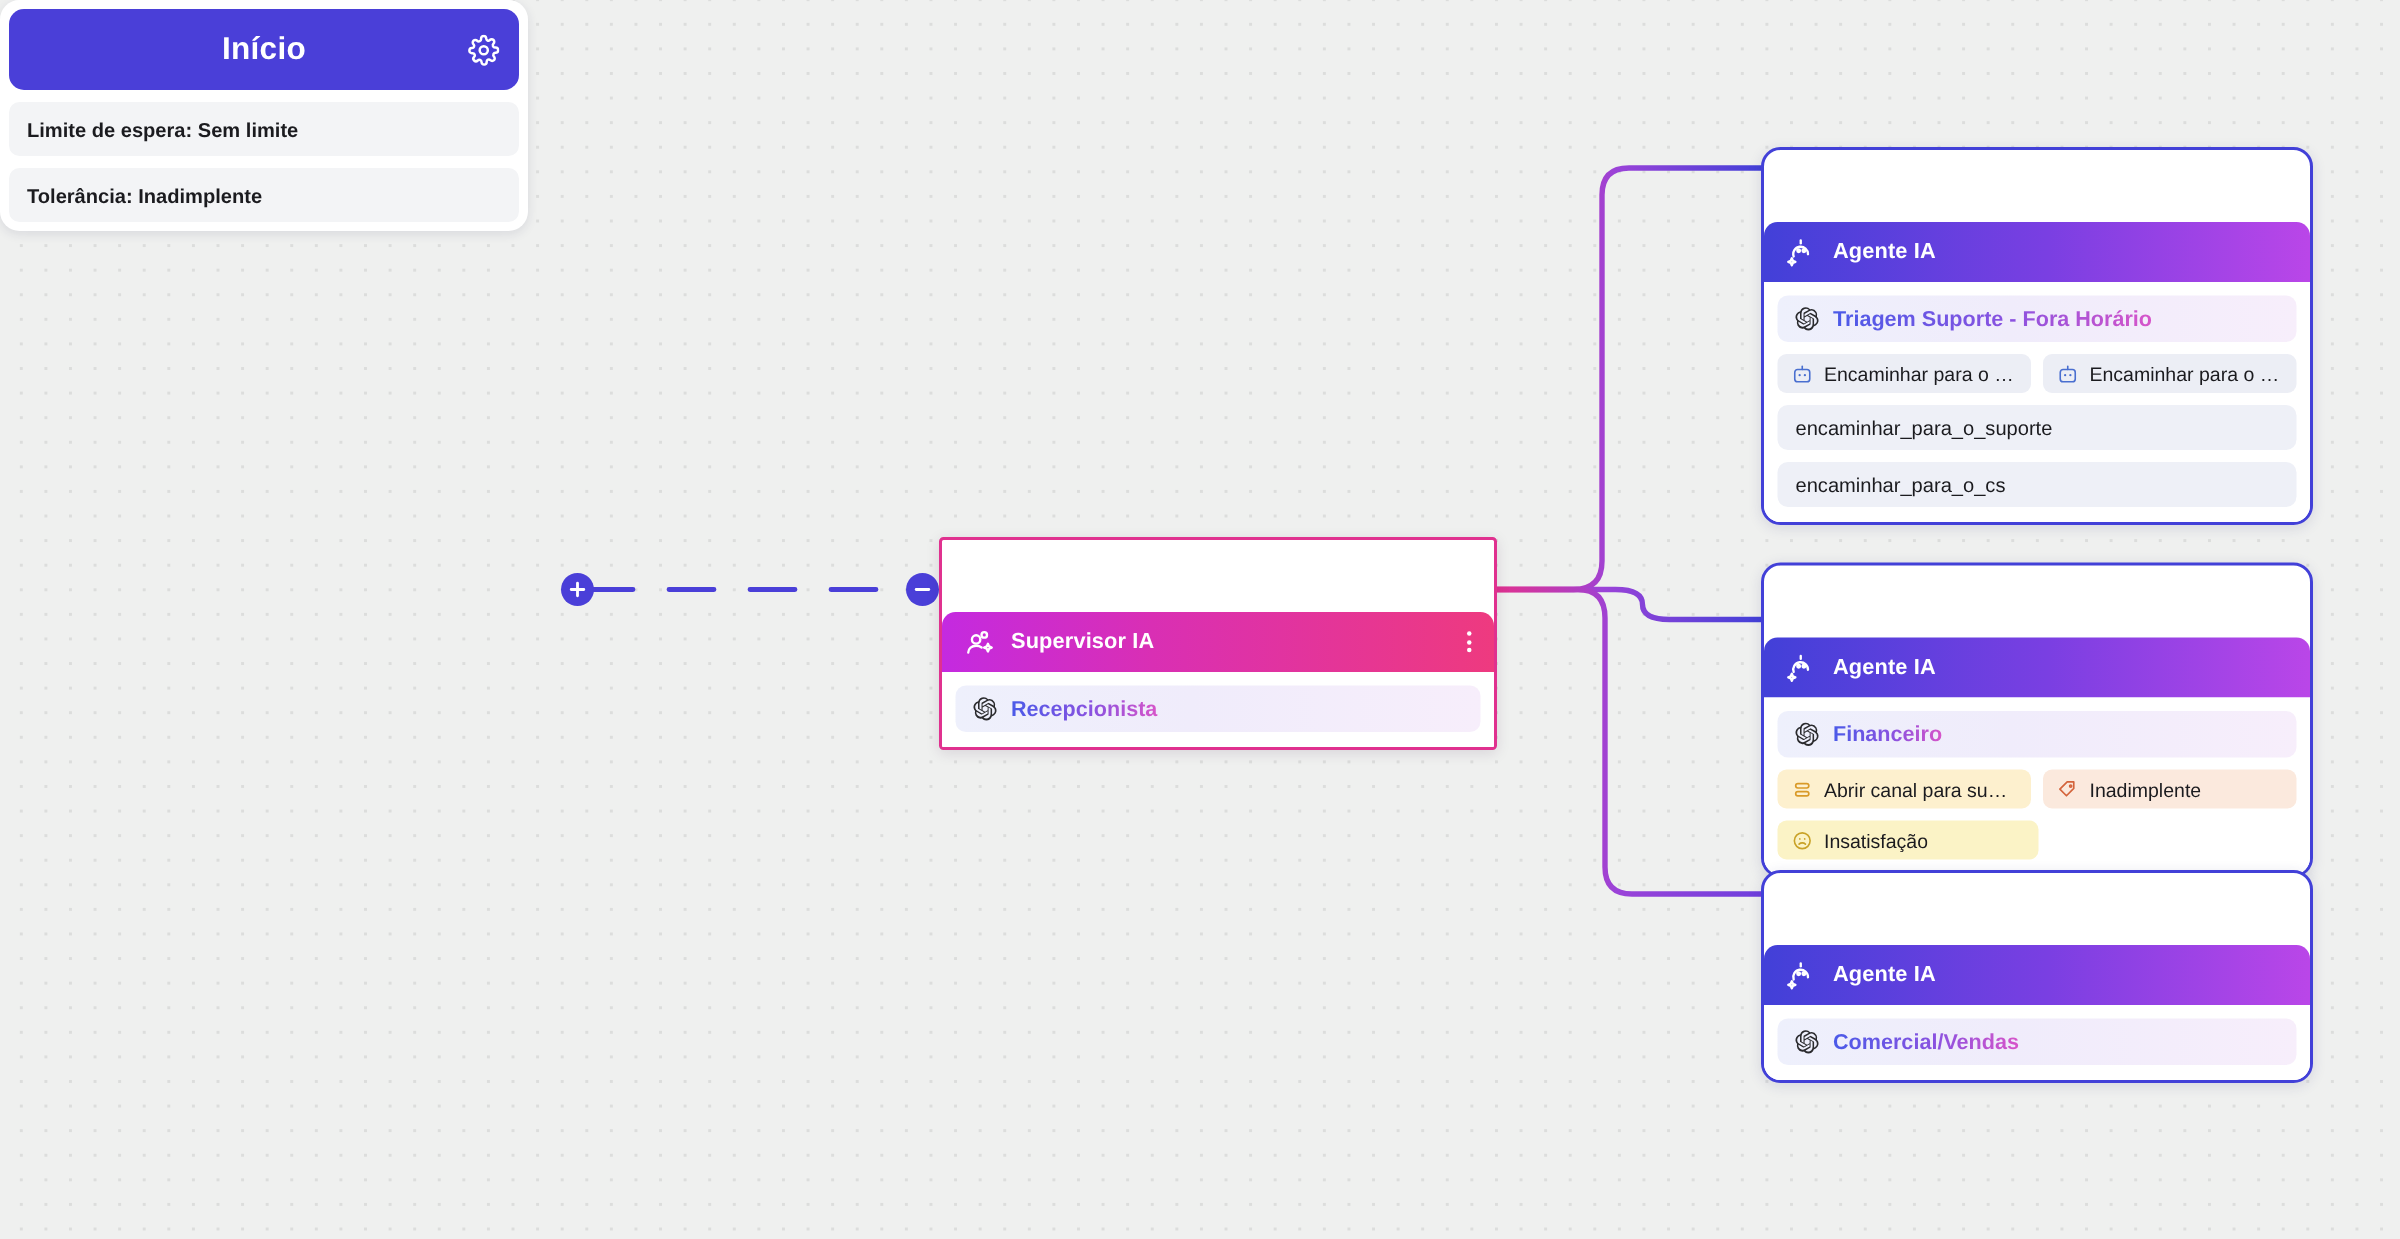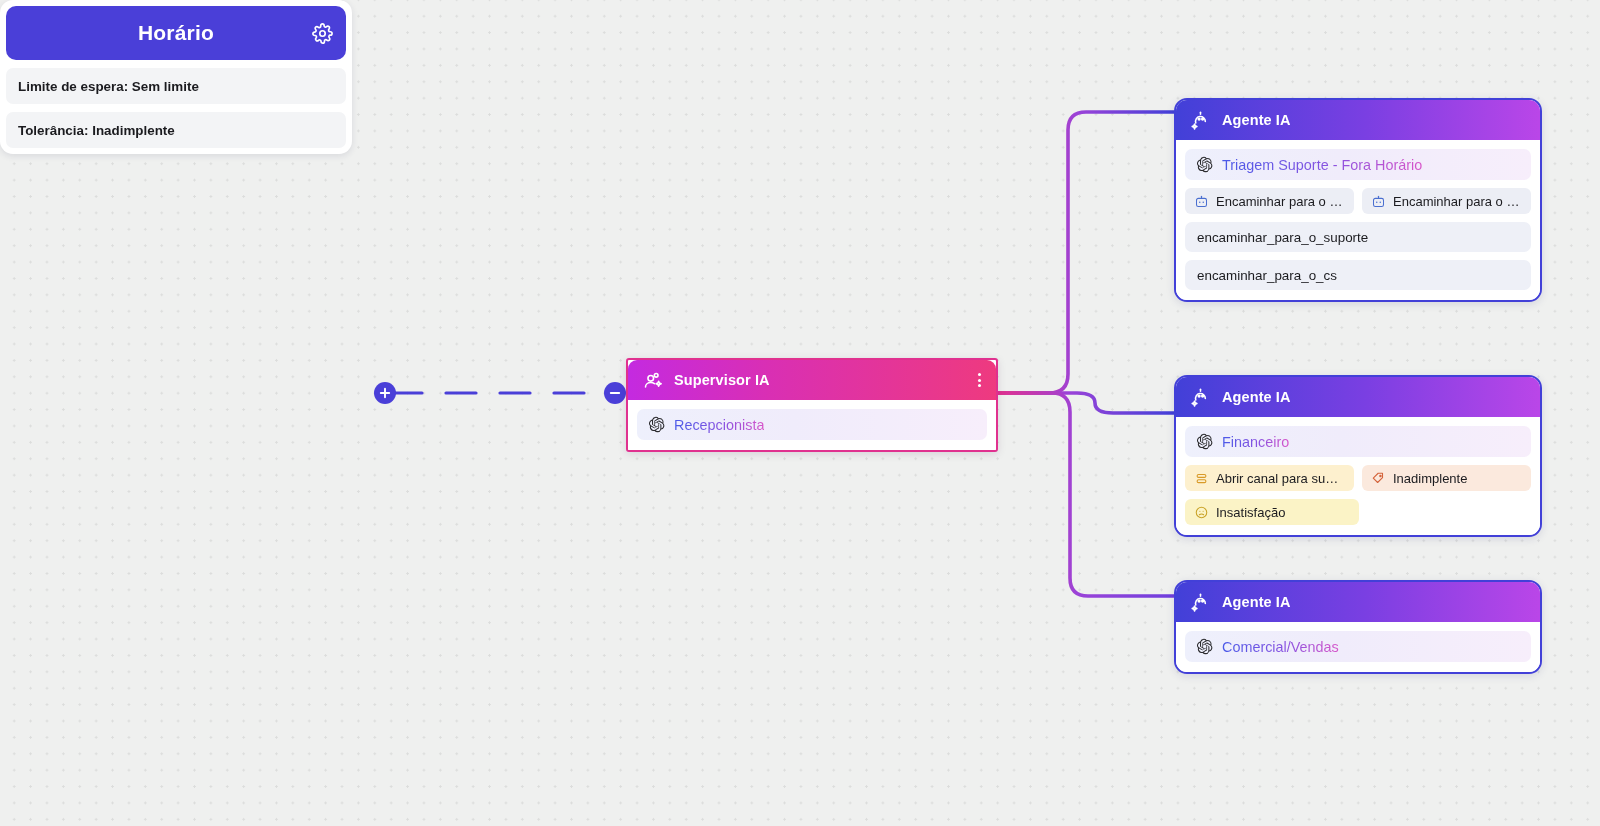--- a/index.html
+++ b/index.html
@@ -42,20 +42,21 @@
   .node-head {
     display: flex;
     align-items: center;
     gap: 11px;
     height: 41px;
     padding: 0 14px;
     color: #ffffff;
     font-size: 14.5px;
     font-weight: 700;
     letter-spacing: .1px;
+    margin-top: 48px;
   }
 
   .node-body {
     background: #ffffff;
     padding: 9px 9px 10px 9px;
   }
 
   
   #node-inicio {
     left: 22px; top: 360px;
@@ -135,21 +136,21 @@
     display: flex;
     align-items: center;
     gap: 9px;
     height: 31px;
     border-radius: 7px;
     padding: 0 11px;
     background: linear-gradient(90deg, #eef0fc 0%, #f0ecfb 45%, #f7eefb 100%);
   }
   .agent-item-label {
     font-size: 14.4px;
-    font-weight: 400;
+    font-weight: 700;
     background: linear-gradient(90deg, #4a5ae8 0%, #8a52e0 55%, #d755c9 100%);
     -webkit-background-clip: text;
     background-clip: text;
     color: transparent;
     white-space: nowrap;
   }
 
   
   .node-agent {
     width: 368px;
@@ -244,21 +245,21 @@
   </div>
   <div style="position:absolute;left:604px;top:382px;width:22px;height:22px;border-radius:50%;
               background:#4a3fd8;display:flex;align-items:center;justify-content:center;cursor:pointer;">
     <svg class="icon-svg" width="12" height="12" viewBox="0 0 12 12">
       <path d="M1.8 6 H10.2" stroke="#fff" stroke-width="1.9" stroke-linecap="round"></path>
     </svg>
   </div>
 
   <div id="node-inicio">
     <div id="inicio-header">
-      <div id="inicio-title">Horário</div>
+      <div id="inicio-title">Início</div>
       <div id="inicio-gear">
         <svg class="icon-svg" width="21" height="21" viewBox="0 0 24 24" fill="none" stroke="#ffffff" stroke-width="1.9" stroke-linecap="round" stroke-linejoin="round">
           <circle cx="12" cy="12" r="3.1"></circle>
           <path d="M19.4 15a1.6 1.6 0 0 0 .32 1.77l.06.06a1.95 1.95 0 1 1-2.76 2.76l-.06-.06a1.6 1.6 0 0 0-1.77-.32 1.6 1.6 0 0 0-.97 1.47V21a1.95 1.95 0 0 1-3.9 0v-.1a1.6 1.6 0 0 0-1.05-1.47 1.6 1.6 0 0 0-1.77.32l-.06.06a1.95 1.95 0 1 1-2.76-2.76l.06-.06a1.6 1.6 0 0 0 .32-1.77 1.6 1.6 0 0 0-1.47-.97H3a1.95 1.95 0 0 1 0-3.9h.1a1.6 1.6 0 0 0 1.47-1.05 1.6 1.6 0 0 0-.32-1.77l-.06-.06a1.95 1.95 0 1 1 2.76-2.76l.06.06a1.6 1.6 0 0 0 1.77.32H9a1.6 1.6 0 0 0 .97-1.47V3a1.95 1.95 0 0 1 3.9 0v.1a1.6 1.6 0 0 0 .97 1.47 1.6 1.6 0 0 0 1.77-.32l.06-.06a1.95 1.95 0 1 1 2.76 2.76l-.06.06a1.6 1.6 0 0 0-.32 1.77V9a1.6 1.6 0 0 0 1.47.97H21a1.95 1.95 0 0 1 0 3.9h-.1a1.6 1.6 0 0 0-1.5.97z"></path>
         </svg>
       </div>
     </div>
     <div class="inicio-row">
       <span>Limite de espera: Sem limite</span>
     </div>

